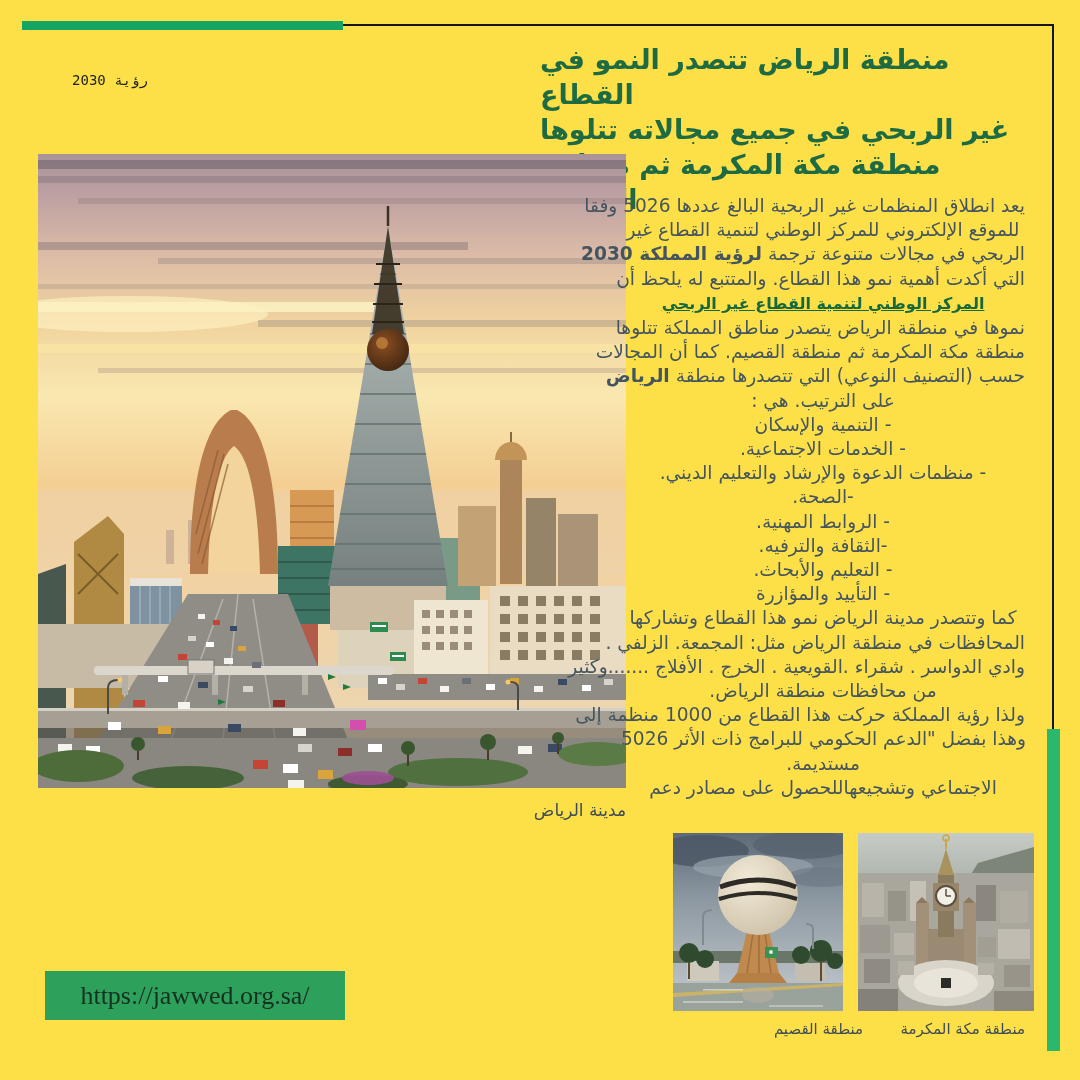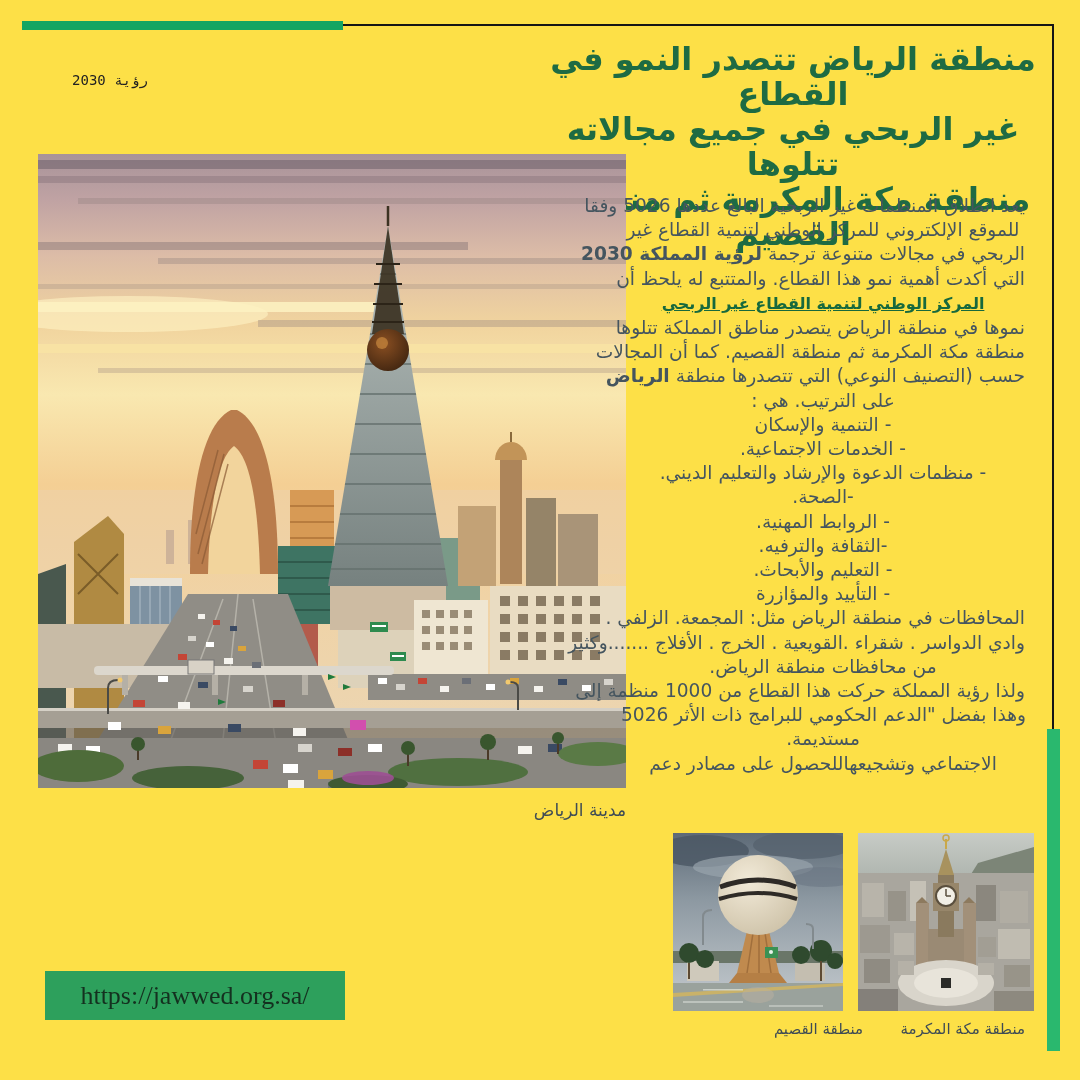--- a/index.html
+++ b/index.html
@@ -18,22 +18,22 @@
   
   .vision-label{
     position:absolute;left:62px;top:72px;width:96px;text-align:center;
     direction:rtl;font-family:"DejaVu Sans Mono","DejaVu Sans",monospace;
     font-size:14px;letter-spacing:1px;color:#222;
   }
 
   
   .headline{
     position:absolute;left:540px;top:42px;width:506px;
-    direction:rtl;text-align:center;color:#1e6b43;
-    font-weight:bold;font-size:32px;line-height:35px;
+    direction:rtl;text-align:left;color:#1e6b43;
+    font-weight:bold;font-size:27px;line-height:35px;
   }
 
   
   .main-photo{position:absolute;left:38px;top:154px;width:588px;height:634px;}
   .main-photo svg{display:block;width:100%;height:100%;}
   .main-caption{
     position:absolute;left:380px;top:800px;width:246px;text-align:right;
     direction:rtl;font-size:17px;color:#3f4c55;
   }
 
@@ -343,20 +343,21 @@
       <div class="article-line"><span>حسب (التصنيف النوعي) التي تتصدرها منطقة </span><b>الرياض</b></div>
       <div class="article-line"><span>على الترتيب. هي :</span></div>
       <div class="article-line"><span>- التنمية والإسكان</span></div>
       <div class="article-line"><span>- الخدمات الاجتماعية.</span></div>
       <div class="article-line"><span>- منظمات الدعوة والإرشاد والتعليم الديني.</span></div>
       <div class="article-line"><span>-الصحة.</span></div>
       <div class="article-line"><span>- الروابط المهنية.</span></div>
       <div class="article-line"><span>-الثقافة والترفيه.</span></div>
       <div class="article-line"><span>- التعليم والأبحاث.</span></div>
       <div class="article-line"><span>- التأييد والمؤازرة</span></div>
+      <div class="article-line"><span>كما وتتصدر مدينة الرياض نمو هذا القطاع وتشاركها</span></div>
       <div class="article-line"><span>المحافظات في منطقة الرياض مثل: المجمعة. الزلفي .</span></div>
       <div class="article-line"><span>وادي الدواسر . شقراء .القويعية . الخرج . الأفلاج .......وكثير</span></div>
       <div class="article-line"><span>من محافظات منطقة الرياض.</span></div>
       <div class="article-line"><span>ولذا رؤية المملكة حركت هذا القطاع من 1000 منظمة إلى</span></div>
       <div class="article-line" dir="ltr"><span>5026  وهذا بفضل "الدعم الحكومي للبرامج ذات الأثر</span></div>
       <div class="article-line"><span>مستديمة.</span></div>
       <div class="article-line"><span>الاجتماعي وتشجيعهاللحصول على مصادر دعم</span></div>
     </div>
 
   <div class="photo-qassim">

